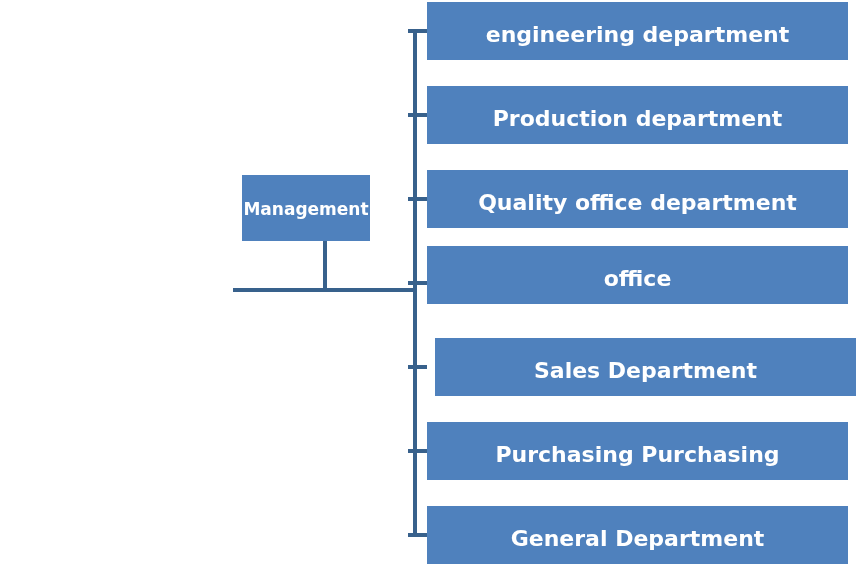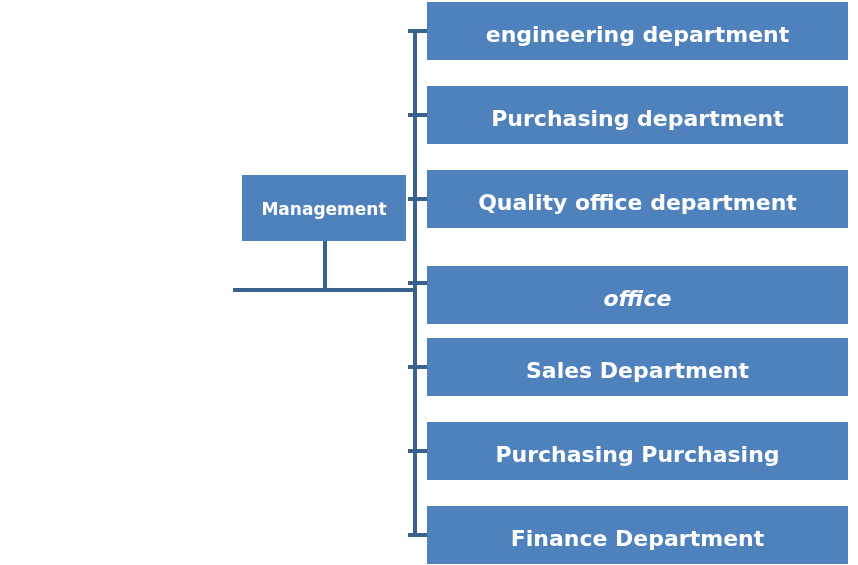--- a/index.html
+++ b/index.html
@@ -42,36 +42,36 @@
     justify-content: center;
     text-align: center;
   }
   .node span { display: block; }
 
   .gm-node {
     left: 8px; top: 255px; width: 224px; height: 56px;
     font-size: 22px;
   }
   .mr-node {
-    left: 242px; top: 175px; width: 164px; height: 66px;
+    left: 242px; top: 175px; width: 128px; height: 66px;
     font-size: 17px; line-height: 29px;
     flex-direction: column;
     padding-top: 2px;
   }
   .dept {
     left: 427px; width: 421px; height: 58px;
     font-size: 22px;
     padding-top: 6px;
     justify-content: center;
   }
   .dept:nth-child(1) { top: 2px;   }
   .dept:nth-child(2) { top: 86px;  }
   .dept:nth-child(3) { top: 170px; }
-  .dept:nth-child(4) { top: 266px; font-style: italic; }
-  .dept:nth-child(5) { top: 338px; }
+  .dept:nth-child(4) { top: 246px; }
+  .dept:nth-child(5) { top: 338px; margin-left: 8px; }
   .dept:nth-child(6) { top: 422px; }
   .dept:nth-child(7) { top: 506px; }
 </style>
 </head>
 <body>
 
 <div class="canvas">
 
   <div>
     <div class="line stub"></div>
@@ -89,32 +89,32 @@
 
   <div class="node mr-node">
     <span>Management</span>
   </div>
 
   <div>
     <div class="node dept">
       <span>engineering department</span>
     </div>
     <div class="node dept">
-      <span>Purchasing department</span>
+      <span>Production department</span>
     </div>
     <div class="node dept">
       <span>Quality office department</span>
     </div>
     <div class="node dept">
       <span>office</span>
     </div>
     <div class="node dept">
       <span>Sales Department</span>
     </div>
     <div class="node dept">
       <span>Purchasing Purchasing</span>
     </div>
     <div class="node dept">
-      <span>Finance Department</span>
+      <span>General Department</span>
     </div>
   </div>
 
 </div>
 
 </body></html>

